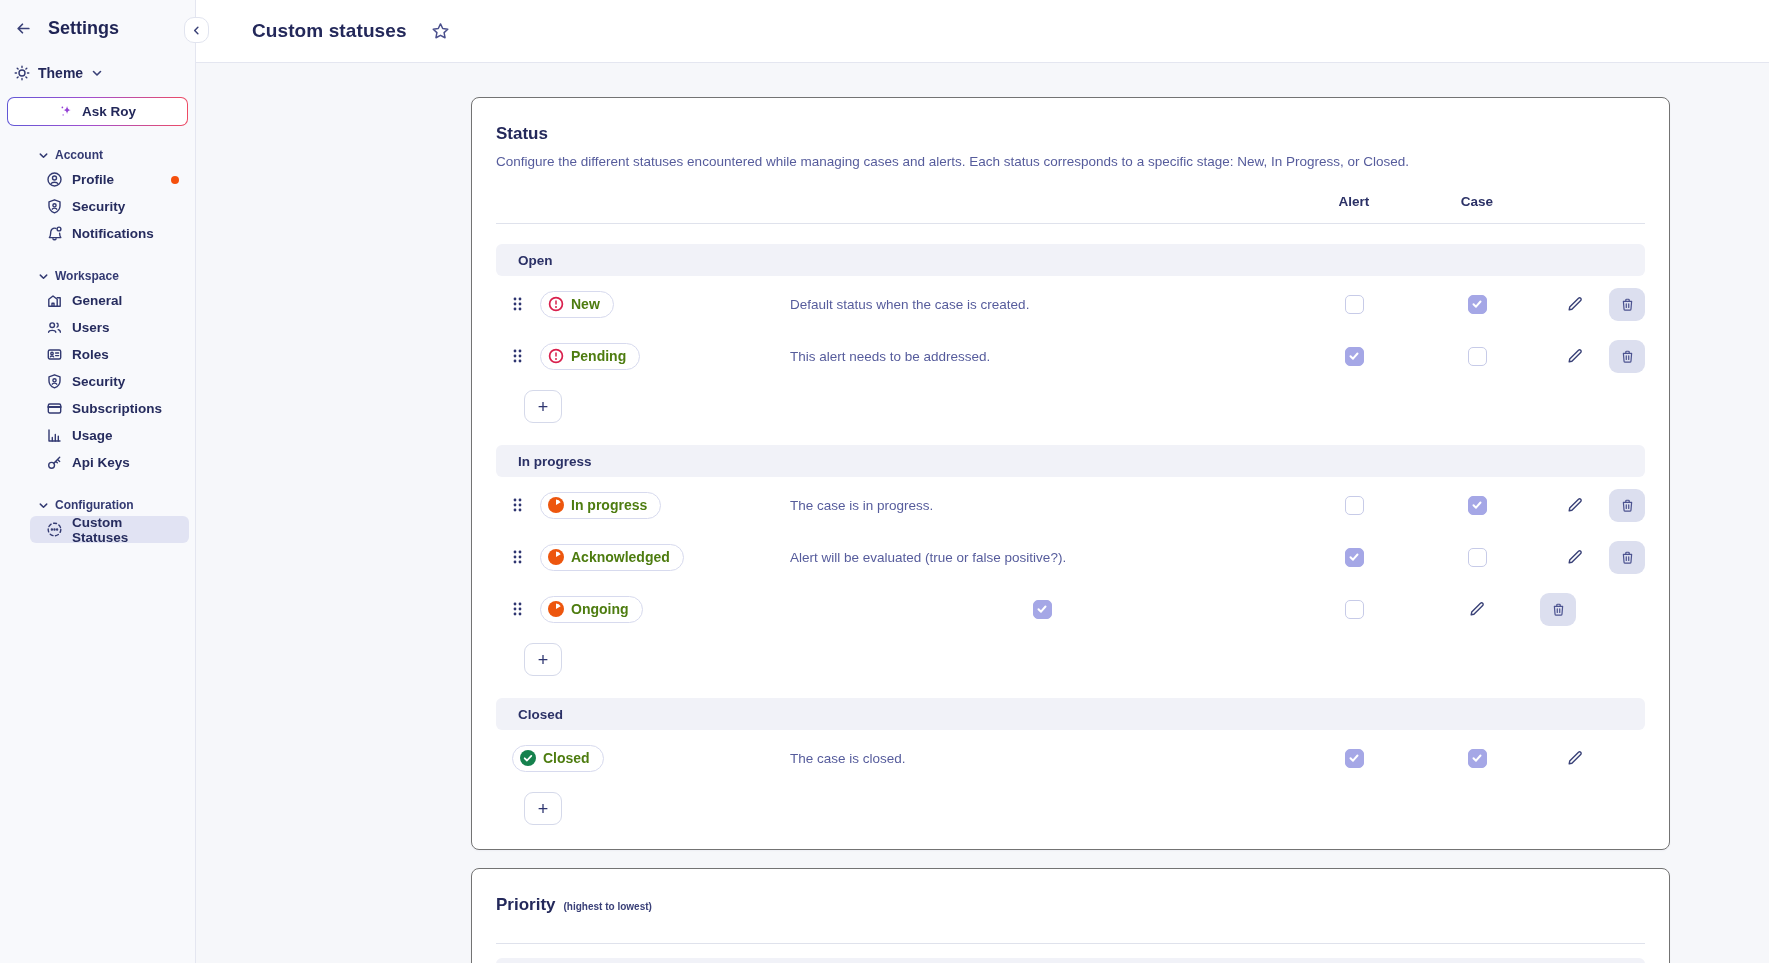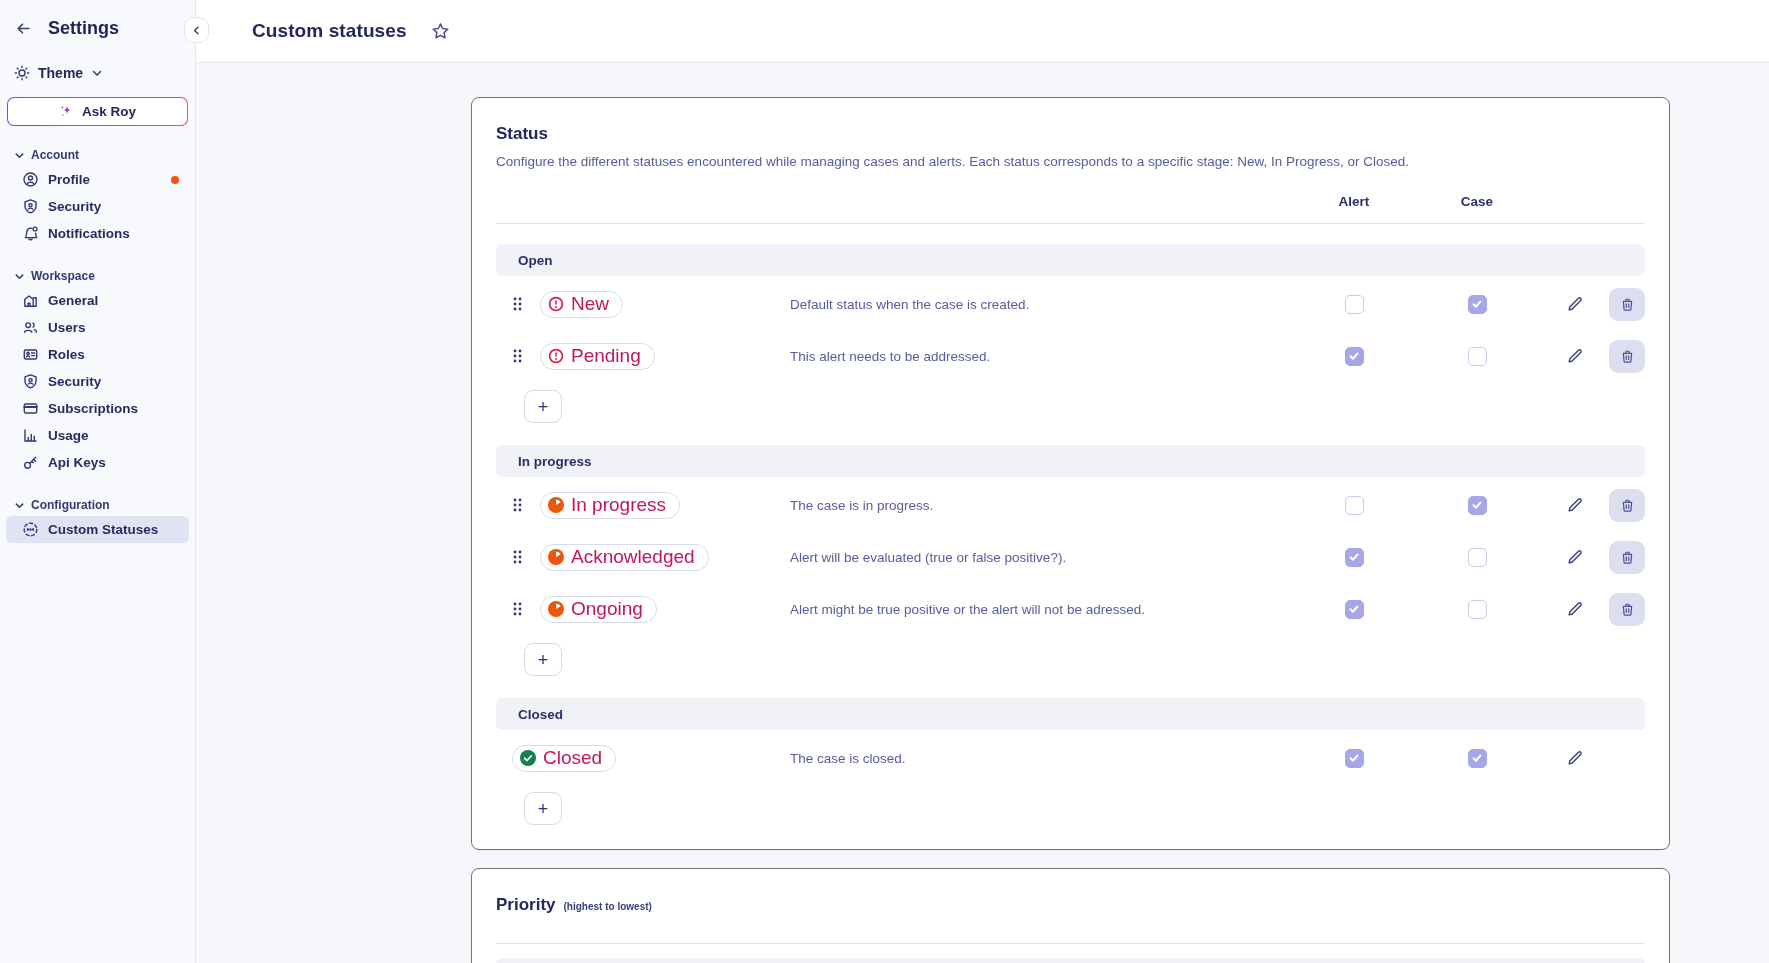--- a/index.html
+++ b/index.html
@@ -11,21 +11,21 @@
   .sidebar { width:196px; min-width:196px; height:100%; background:#f8f9fc; border-right:1px solid #e4e6f0; padding:16px 0 0 0; position:relative; }
   .sb-head { display:flex; align-items:center; gap:16px; padding:2px 14px 0 15px; }
   .sb-title { font-size:18px; font-weight:700; color:#1f2455;text-align:center; }
   .icon-btn { background:none; border:none; cursor:pointer; display:inline-flex; align-items:center; justify-content:center; padding:0; }
   .theme-row { display:flex; align-items:center; gap:8px; padding:0 14px; margin-top:26px; cursor:pointer; }
   .theme-label { font-size:14px; font-weight:700; color:#23285a; }
   .ask-roy { margin:16px 7px 0 7px; width:181px; height:29px; border-radius:7px; border:1px solid transparent;
     background:linear-gradient(#fff,#fff) padding-box, linear-gradient(90deg,#6157d6,#a14fd0 45%,#ee4b63) border-box;
     display:flex; align-items:center; justify-content:center; gap:8px; cursor:pointer; }
   .ask-roy-label { font-size:13.5px; font-weight:700; color:#23285a; }
-  .sb-section { margin-top:18px; }
+  .sb-section { margin-top:18px;margin-left:24px; }
   .sb-section-head { display:flex; align-items:center; gap:6px; padding:0 14px; height:22px; cursor:pointer; }
   .sb-section-label { font-size:12px; font-weight:700; color:#333a72; }
   .sb-item { display:flex; align-items:center; gap:9px; height:27px; padding:0 10px 0 16px; margin:0 6px; border-radius:6px; cursor:pointer; }
   .sb-item.selected { background:#e1e3f3; }
   .sb-item-label { font-size:13.5px; font-weight:600; color:#262c5e; }
   .sb-dot { width:8px; height:8px; border-radius:50%; background:#f5500d; margin-left:auto; }
   .sb-icon { display:inline-flex; color:#333a72; }
 
   
   .collapse-btn { position:absolute; left:184px; top:17px; width:25px; height:26px; border-radius:10px;
@@ -46,21 +46,21 @@
   .cols-head { height:44px; margin-top:10px; }
   .col-label { font-size:13.5px; font-weight:700; color:#2b3166; text-align:center; }
   .divider { border-bottom:1px solid #dfe2ec; }
 
   .group-bar { height:32px; background:#f1f2f8; border-radius:6px; display:flex; align-items:center; padding-left:22px; margin-top:20px; }
   .group-label { font-size:13.5px; font-weight:700; color:#2b3166; }
 
   .status-row { height:48px; margin-top:4px; }
   .drag-handle { width:12px; height:16px; display:inline-flex; cursor:grab; }
   .badge { display:inline-flex; align-items:center; gap:7px; height:27px; padding:0 13px 0 7px; border:1px solid #d7daee; border-radius:14px; background:#fff; cursor:pointer; width:max-content; }
-  .badge-label { font-size:19px; font-weight:400; color:#be185d; }
+  .badge-label { font-size:14px; font-weight:700; color:#4d7c0f; }
   .row-desc { font-size:13.5px; color:#565c9c; }
   .cb-cell { display:flex; justify-content:center; }
   .checkbox { width:19px; height:19px; border-radius:5px; border:1.6px solid #c7cbe8; background:#fff; display:flex; align-items:center; justify-content:center; cursor:pointer; }
   .checkbox svg { display:none; }
   .checkbox.checked { background:#a5a7e6; border-color:#a5a7e6; }
   .checkbox.checked svg { display:block; }
   .pencil-btn { background:none; border:none; cursor:pointer; display:flex; justify-content:center; align-items:center; margin:0 auto; }
   .trash-btn { width:36px; height:33px; border-radius:9px; border:none; background:#dcdfef; display:flex; align-items:center; justify-content:center; cursor:not-allowed; }
   .add-btn { width:38px; height:33px; margin:10px 0 2px 28px; border-radius:9px; border:1px solid #d5d9ea; background:#fff; color:#2e3570; font-size:18px; font-weight:400; line-height:1; cursor:pointer; }
 
@@ -498,21 +498,20 @@
               </svg>
           </span>
           <span><span class="badge">
             <svg width="16" height="16" viewBox="0 0 16 16">
                   <circle cx="8" cy="8" r="8" fill="#ed560e"></circle>
                   <path d="M8 8V2.6a5.4 5.4 0 0 1 4.68 2.7Z" fill="#fff"></path>
                 </svg>
             <span class="badge-label">Ongoing</span>
               </span>
           </span>
-          <span class="row-desc">Alert might be true positive or the alert will not be adressed.</span>
           <span class="cb-cell">
               <span class="checkbox checked">
                 <svg width="12" height="12" viewBox="0 0 12 12" fill="none" stroke="#fff" stroke-width="2" stroke-linecap="round" stroke-linejoin="round">
                   <path d="M2.5 6.3 5 8.7 9.5 3.5"></path>
                 </svg>
               </span>
             </span>
           <span class="cb-cell">
               <span class="checkbox"></span>
             </span>

